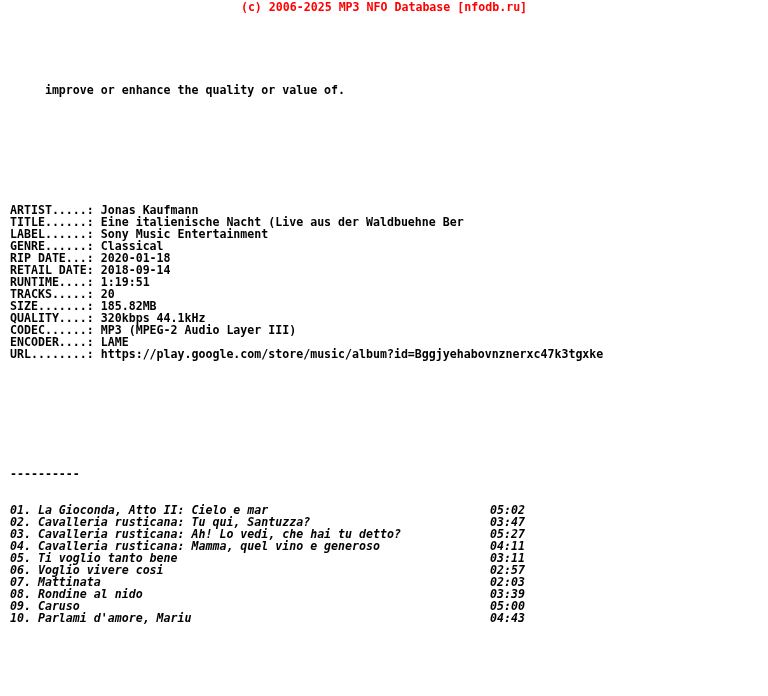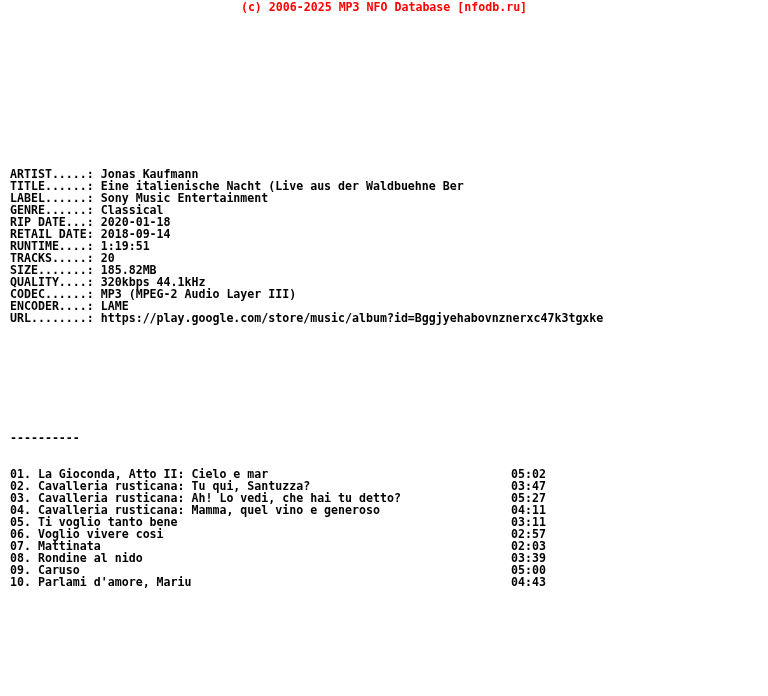--- a/index.html
+++ b/index.html
@@ -55,40 +55,42 @@
   .spacer {
     display: block;
     height: 12px;
   }
   .track-line {
     display: block;
     height: 12px;
     white-space: pre;
     position: relative;
     width: 540px;
+    font-style: italic;
   }
   .track-title {
     display: inline;
   }
   .track-time {
     position: absolute;
-    left: 501px;
+    left: 480px;
     top: 0;
   }
 </style>
 </head>
 <body>
 
 <div class="nfo">
 
   <div class="header">(c) 2006-2025 MP3 NFO Database [nfodb.ru]</div>
 
   <div class="body-text mono-block">
 
     <div class="section">
+      <span class="row">     improve or enhance the quality or value of.</span>
     </div>
 
     <span class="spacer"></span>
 
     <div class="section" id="metadata-section"><span class="row"><span>ARTIST.....:</span><span> Jonas Kaufmann</span></span><span class="row"><span>TITLE......:</span><span> Eine italienische Nacht (Live aus der Waldbuehne Ber</span></span><span class="row"><span>LABEL......:</span><span> Sony Music Entertainment</span></span><span class="row"><span>GENRE......:</span><span> Classical</span></span><span class="row"><span>RIP DATE...:</span><span> 2020-01-18</span></span><span class="row"><span>RETAIL DATE:</span><span> 2018-09-14</span></span><span class="row"><span>RUNTIME....:</span><span> 1:19:51</span></span><span class="row"><span>TRACKS.....:</span><span> 20</span></span><span class="row"><span>SIZE.......:</span><span> 185.82MB</span></span><span class="row"><span>QUALITY....:</span><span> 320kbps 44.1kHz</span></span><span class="row"><span>CODEC......:</span><span> MP3 (MPEG-2 Audio Layer III)</span></span><span class="row"><span>ENCODER....:</span><span> LAME</span></span><span class="row"><span>URL........:</span><span> https://play.google.com/store/music/album?id=Bggjyehabovnznerxc47k3tgxke</span></span></div>
 
     <span class="spacer"></span>
 
     <div class="section">
       <span class="row">----------</span>

